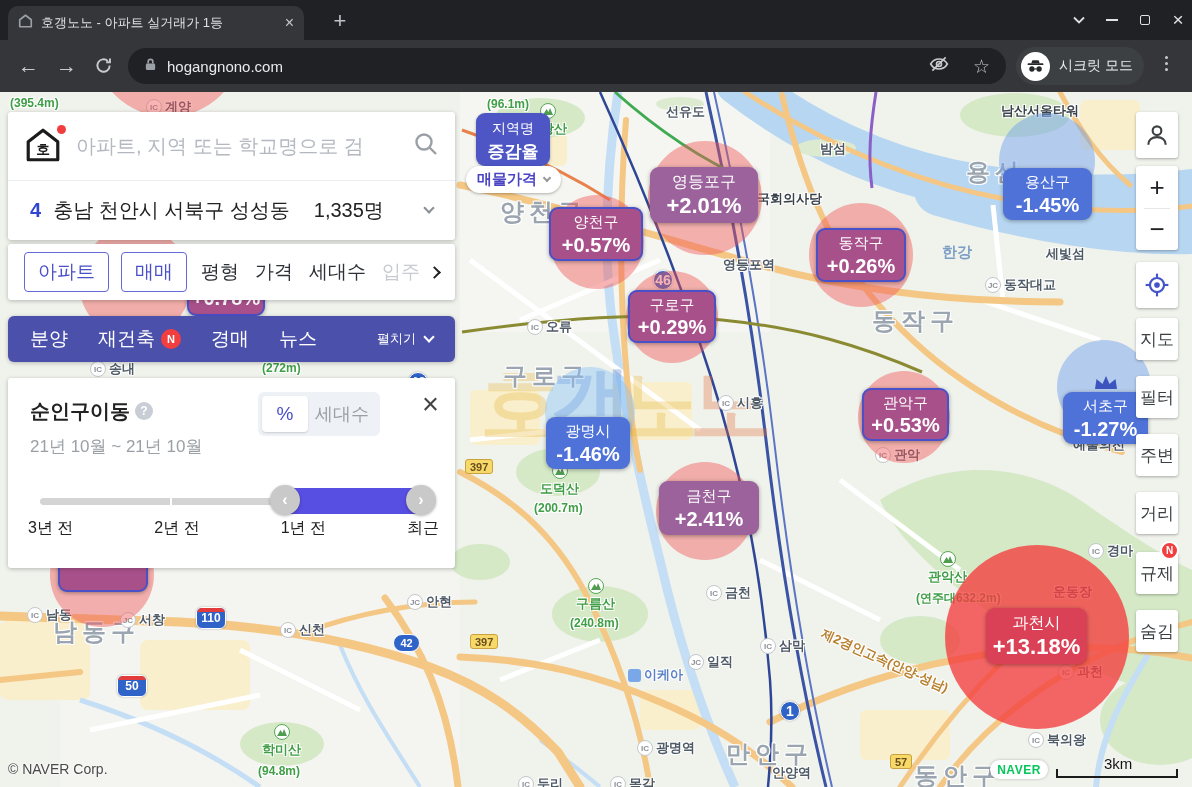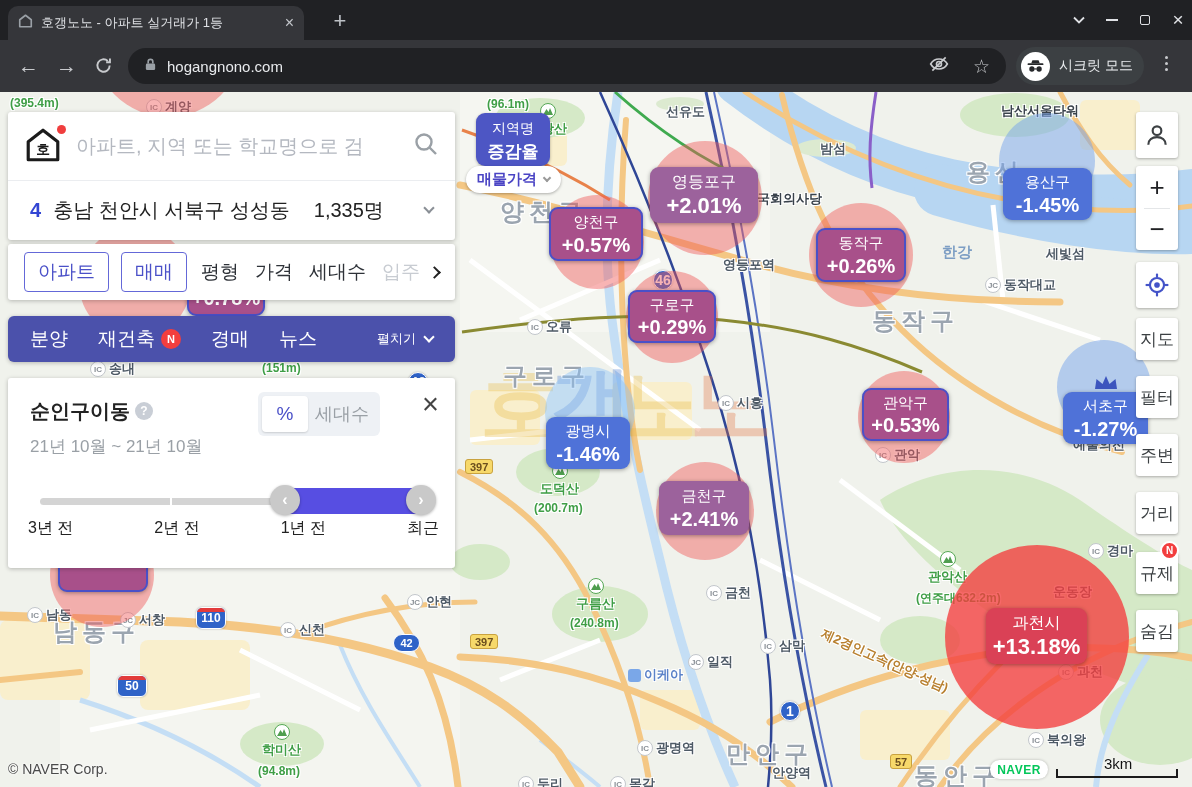--- a/index.html
+++ b/index.html
@@ -291,21 +291,21 @@
       </span>
       <span class="maplabel ml-district" style="left: 872px; top: 305px;">동작구</span>
       <span class="maplabel ml-ic" style="left: 527px; top: 318px;">
         <i>IC</i>
         <b>오류</b>
       </span>
       <span class="maplabel ml-ic" style="left: 90px; top: 360px;">
         <i>IC</i>
         <b>송내</b>
       </span>
-      <span class="maplabel ml-elev" style="left: 262px; top: 361px;">(151m)</span>
+      <span class="maplabel ml-elev" style="left: 262px; top: 361px;">(272m)</span>
       <span class="maplabel ml-district" style="left: 503px; top: 360px;">구로구</span>
       <span class="maplabel ml-ic" style="left: 718px; top: 394px;">
         <i>IC</i>
         <b>시흥</b>
       </span>
       <span class="maplabel ml-ic" style="left: 875px; top: 446px;">
         <i>IC</i>
         <b>관악</b>
       </span>
       <span class="maplabel ml-place" style="left: 1073px; top: 436px;">예술의전</span>
@@ -455,21 +455,21 @@
       </div>
       <div class="bubble-circle c-blue" style="left: 1057px; top: 340px; height: 94px; width: 94px;"></div>
       <div class="bubble-label l-blue" style="left: 1063px; top: 359px; width: 85px; height: 52px;">
         <span class="crown"><svg width="26" height="15" viewBox="0 0 26 15">
             <path d="M2 14L3.5 4l6 5L13 1l3.5 8 6-5L24 14z" fill="#3c55be"></path>
           </svg></span>
         <span class="bname">서초구</span>
         <span class="bval">-1.27%</span>
       </div>
       <div class="bubble-circle c-red" style="left: 656px; top: 462px; height: 98px; width: 98px;"></div>
-      <div class="bubble-label l-purple" style="left: 659px; top: 481px; width: 90px; height: 54px;">
+      <div class="bubble-label l-purple" style="left: 659px; top: 481px; width: 100px; height: 54px;">
         <span class="bname">금천구</span>
         <span class="bval">+2.41%</span>
       </div>
       <div class="bubble-circle c-hot" style="left: 945px; top: 545px; height: 184px; width: 184px;"></div>
       <div class="bubble-label l-red lg" style="left: 986px; top: 608px; width: 101px; height: 56px;">
         <span class="bname">과천시</span>
         <span class="bval">+13.18%</span>
       </div>
       <div class="bubble-circle c-red" style="left: 93px; top: -33px; height: 150px; width: 150px;"></div>
       <div class="bubble-circle c-red" style="left: 79px; top: 227px; height: 112px; width: 112px;"></div>

